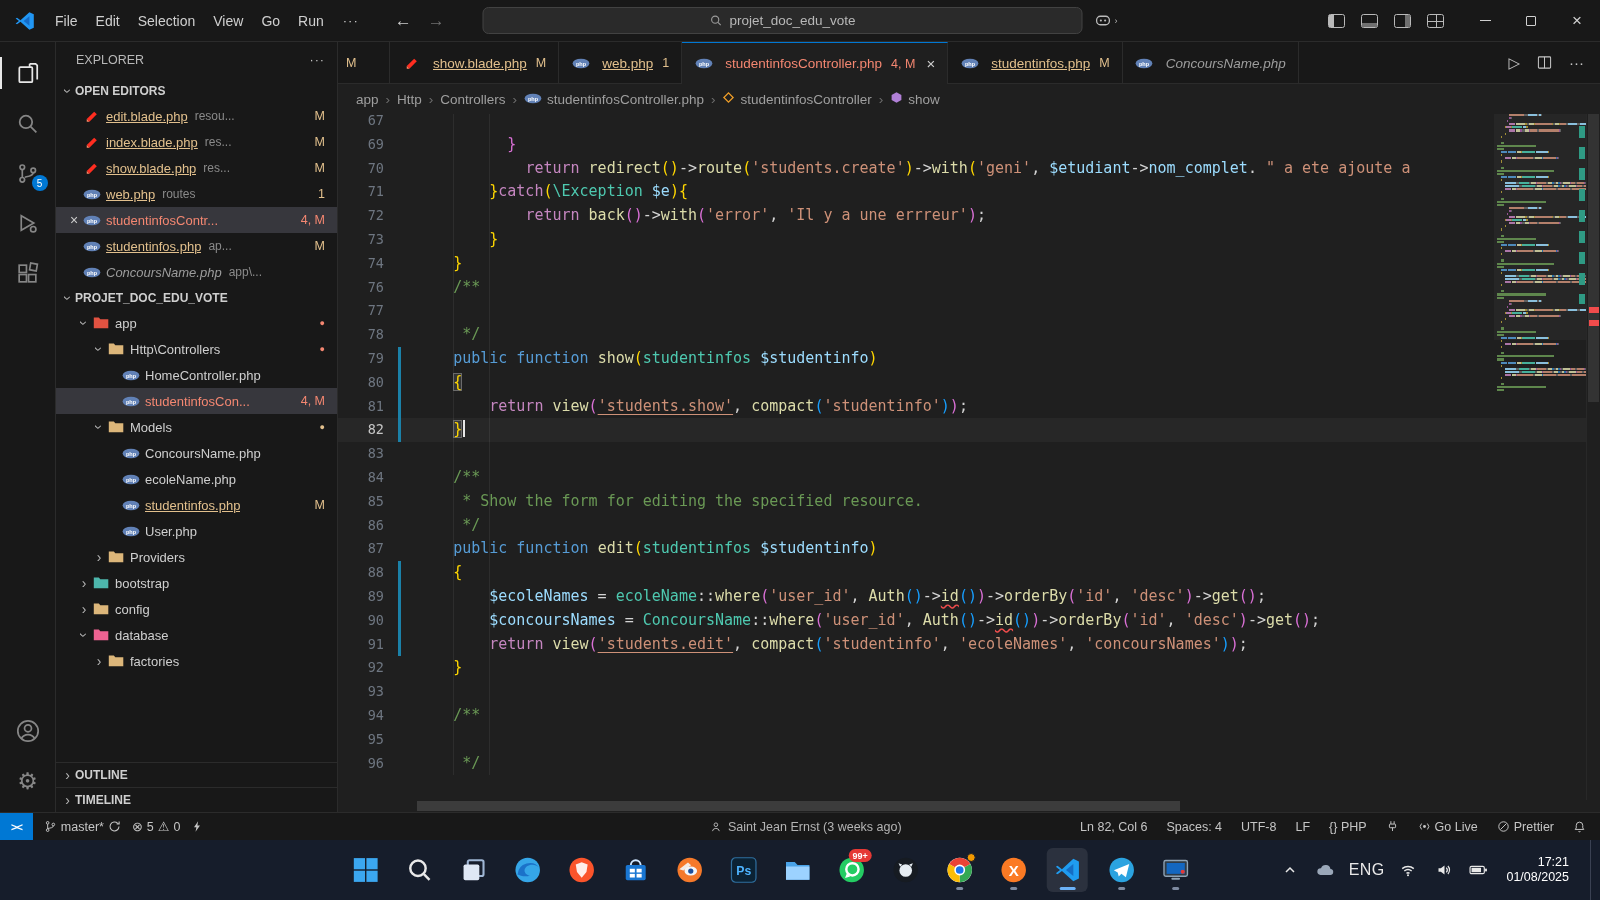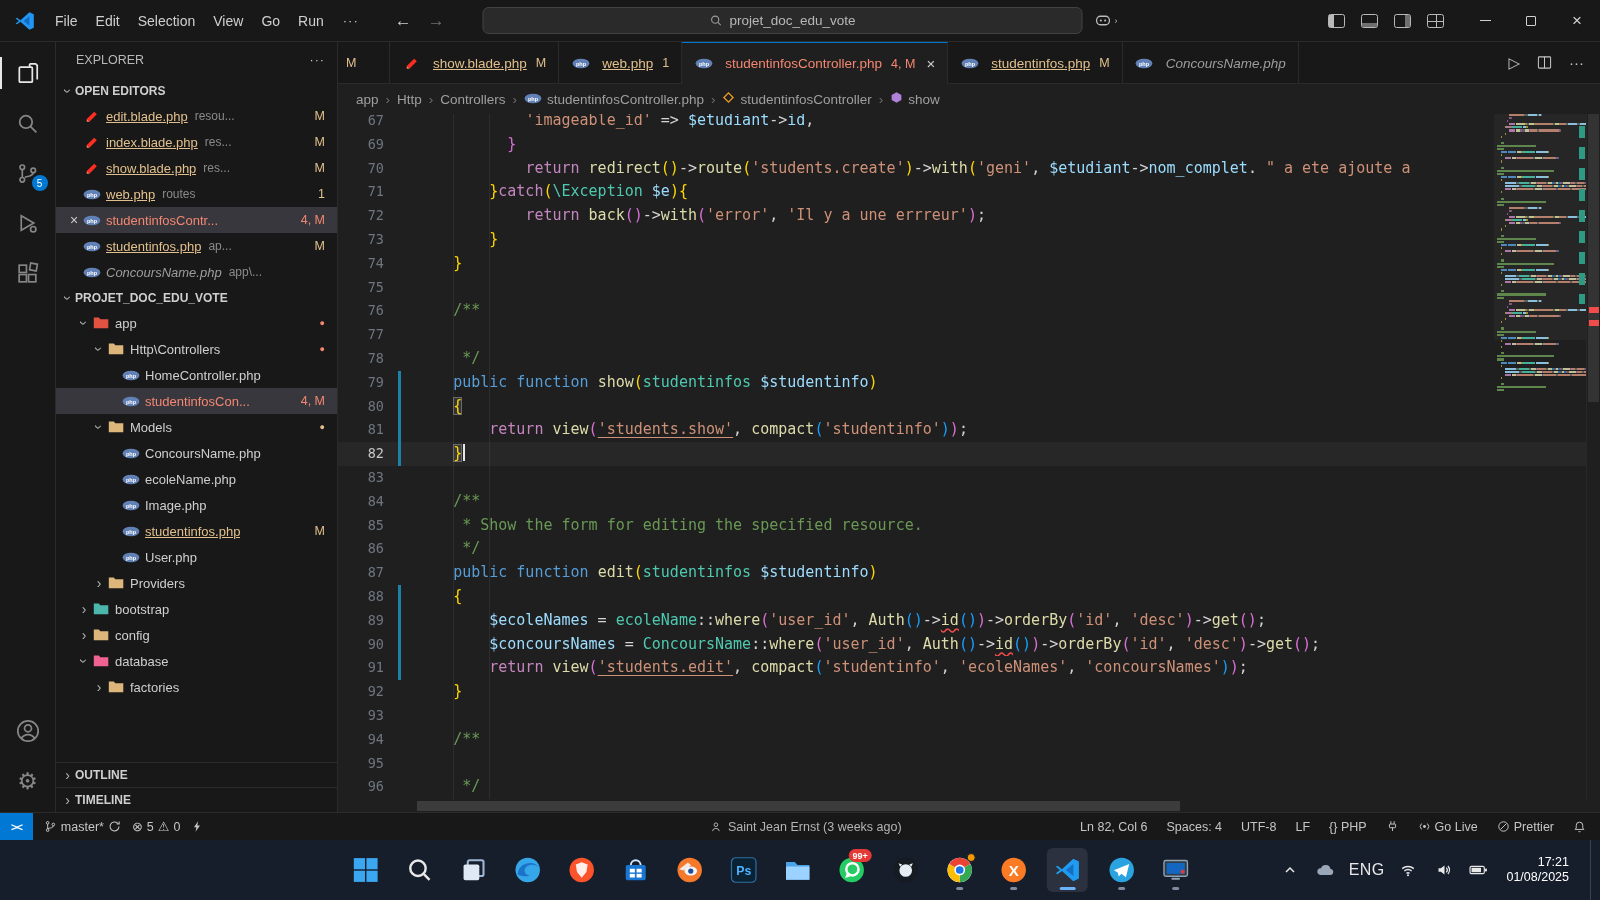--- a/index.html
+++ b/index.html
@@ -411,30 +411,20 @@
           </div>
           <div class="trow" style="padding-left: 51px;">
             <span class="chev"></span>
             <span class="fic">
               <svg viewBox="0 0 20 12" width="18" height="11">
                 <ellipse cx="10" cy="6" rx="9.3" ry="5.4" fill="#6181B6"></ellipse>
                 <text x="10" y="8.3" font-size="6.2" font-family="sans-serif" font-weight="bold" fill="#fff" text-anchor="middle">php</text>
               </svg>
             </span>
             <span class="nm ">ecoleName.php</span>
-          </div>
-          <div class="trow" style="padding-left: 51px;">
-            <span class="chev"></span>
-            <span class="fic">
-              <svg viewBox="0 0 20 12" width="18" height="11">
-                <ellipse cx="10" cy="6" rx="9.3" ry="5.4" fill="#6181B6"></ellipse>
-                <text x="10" y="8.3" font-size="6.2" font-family="sans-serif" font-weight="bold" fill="#fff" text-anchor="middle">php</text>
-              </svg>
-            </span>
-            <span class="nm ">Image.php</span>
           </div>
           <div class="trow" style="padding-left: 51px;">
             <span class="chev"></span>
             <span class="fic">
               <svg viewBox="0 0 20 12" width="18" height="11">
                 <ellipse cx="10" cy="6" rx="9.3" ry="5.4" fill="#6181B6"></ellipse>
                 <text x="10" y="8.3" font-size="6.2" font-family="sans-serif" font-weight="bold" fill="#fff" text-anchor="middle">php</text>
               </svg>
             </span>
             <span class="nm mod">studentinfos.php</span>
@@ -608,28 +598,27 @@
             <span class="bc-ic"><svg width="13" height="13" viewBox="0 0 16 16">
                 <path d="M8 1.5L14 5v6l-6 3.5L2 11V5z" fill="#b180d7"></path>
               </svg></span>
             <span>show</span>
           </span>
         </div>
       <div class="editor">
         <div class="lines">
           <div class="guide" style="left:115px;"></div>
           <div class="guide" style="left:151px;"></div>
-        <div class="cline"><span class="lnum">67</span><span class="ctext"><span class="tk-p">            </span><span class="tk-str">'imageable_id'</span><span class="tk-p"> =&gt; </span><span class="tk-var">$etudiant</span><span class="tk-p">-&gt;</span><span class="tk-var">id</span><span class="tk-p">,</span></span></div>
+        <div class="cline"><span class="lnum">67</span></div>
             <div class="cline"><span class="lnum">69</span><span class="ctext"><span class="tk-p">          </span><span class="tk-b2">}</span></span></div>
             <div class="cline"><span class="lnum">70</span><span class="ctext"><span class="tk-p">            </span><span class="tk-ctl">return</span><span class="tk-p"> </span><span class="tk-fn">redirect</span><span class="tk-b1">()</span><span class="tk-p">-&gt;</span><span class="tk-fn">route</span><span class="tk-b1">(</span><span class="tk-str">'students.create'</span><span class="tk-b1">)</span><span class="tk-p">-&gt;</span><span class="tk-fn">with</span><span class="tk-b1">(</span><span class="tk-str">'geni'</span><span class="tk-p">, </span><span class="tk-var">$etudiant</span><span class="tk-p">-&gt;</span><span class="tk-var">nom_complet</span><span class="tk-p">. </span><span class="tk-str">" a ete ajoute a</span></span></div>
             <div class="cline"><span class="lnum">71</span><span class="ctext"><span class="tk-p">        </span><span class="tk-b1">}</span><span class="tk-ctl">catch</span><span class="tk-b1">(</span><span class="tk-cls">\Exception</span><span class="tk-p"> </span><span class="tk-var">$e</span><span class="tk-b1">){</span></span></div>
             <div class="cline"><span class="lnum">72</span><span class="ctext"><span class="tk-p">            </span><span class="tk-ctl">return</span><span class="tk-p"> </span><span class="tk-fn">back</span><span class="tk-b2">()</span><span class="tk-p">-&gt;</span><span class="tk-fn">with</span><span class="tk-b2">(</span><span class="tk-str">'error'</span><span class="tk-p">, </span><span class="tk-str">'Il y a une errreur'</span><span class="tk-b2">)</span><span class="tk-p">;</span></span></div>
             <div class="cline"><span class="lnum">73</span><span class="ctext"><span class="tk-p">        </span><span class="tk-b1">}</span></span></div>
             <div class="cline"><span class="lnum">74</span><span class="ctext"><span class="tk-p">    </span><span class="tk-b1">}</span></span></div>
-            <div class="cline"><span class="lnum">75</span><span class="ctext"></span></div>
             <div class="cline"><span class="lnum">76</span><span class="ctext"><span class="tk-p">    </span><span class="tk-cmt">/**</span></span></div>
             <div class="cline"><span class="lnum">77</span></div>
             <div class="cline"><span class="lnum">78</span><span class="ctext"><span class="tk-cmt">     */</span></span></div>
             <div class="cline"><span class="lnum">79</span><span class="gitbar"></span><span class="ctext"><span class="tk-p">    </span><span class="tk-kw">public</span><span class="tk-p"> </span><span class="tk-kw">function</span><span class="tk-p"> </span><span class="tk-fn">show</span><span class="tk-b1">(</span><span class="tk-cls">studentinfos</span><span class="tk-p"> </span><span class="tk-var">$studentinfo</span><span class="tk-b1">)</span></span></div>
             <div class="cline"><span class="lnum">80</span><span class="gitbar"></span><span class="ctext"><span class="tk-p">    </span><span class="tk-b1 bm">{</span></span></div>
             <div class="cline"><span class="lnum">81</span><span class="gitbar"></span><span class="ctext"><span class="tk-p">        </span><span class="tk-ctl">return</span><span class="tk-p"> </span><span class="tk-fn">view</span><span class="tk-b2">(</span><span class="tk-str u">'students.show'</span><span class="tk-p">, </span><span class="tk-fn">compact</span><span class="tk-b3">(</span><span class="tk-str">'studentinfo'</span><span class="tk-b3">)</span><span class="tk-b2">)</span><span class="tk-p">;</span></span></div>
             <div class="cline cur"><span class="lnum">82</span><span class="gitbar"></span><span class="ctext"><span class="tk-p">    </span><span class="tk-b1 bm">}</span><span class="cursor"></span></span></div>
             <div class="cline"><span class="lnum">83</span><span class="ctext"></span></div>
             <div class="cline"><span class="lnum">84</span><span class="ctext"><span class="tk-p">    </span><span class="tk-cmt">/**</span></span></div>
             <div class="cline"><span class="lnum">85</span><span class="ctext"><span class="tk-cmt">     * Show the form for editing the specified resource.</span></span></div>

